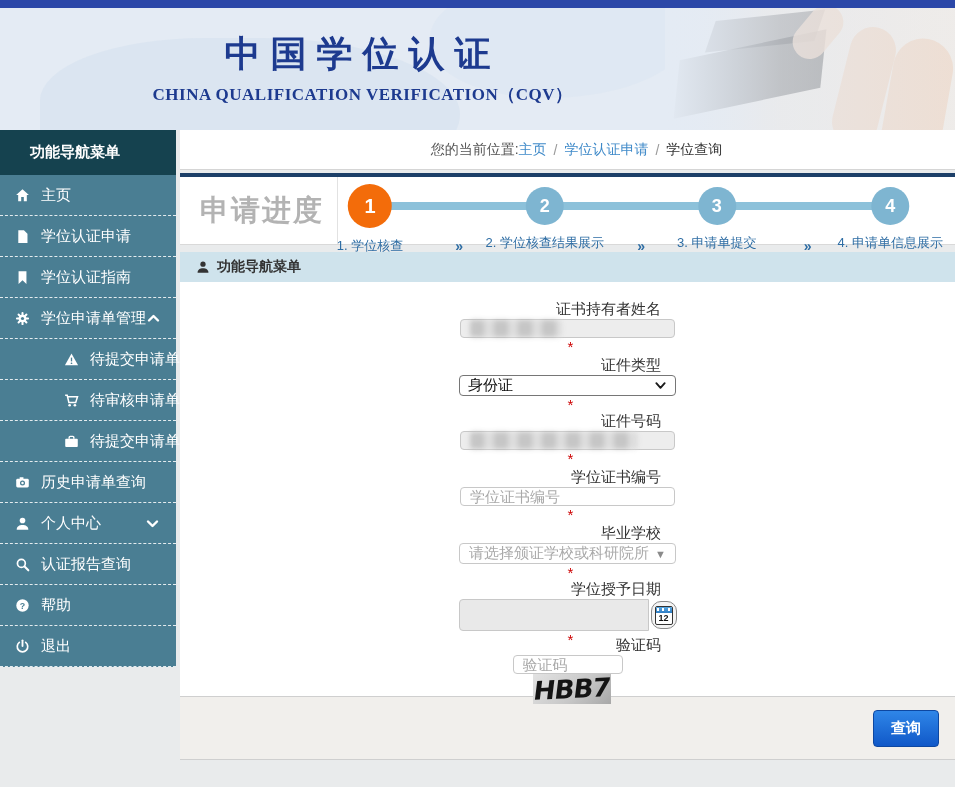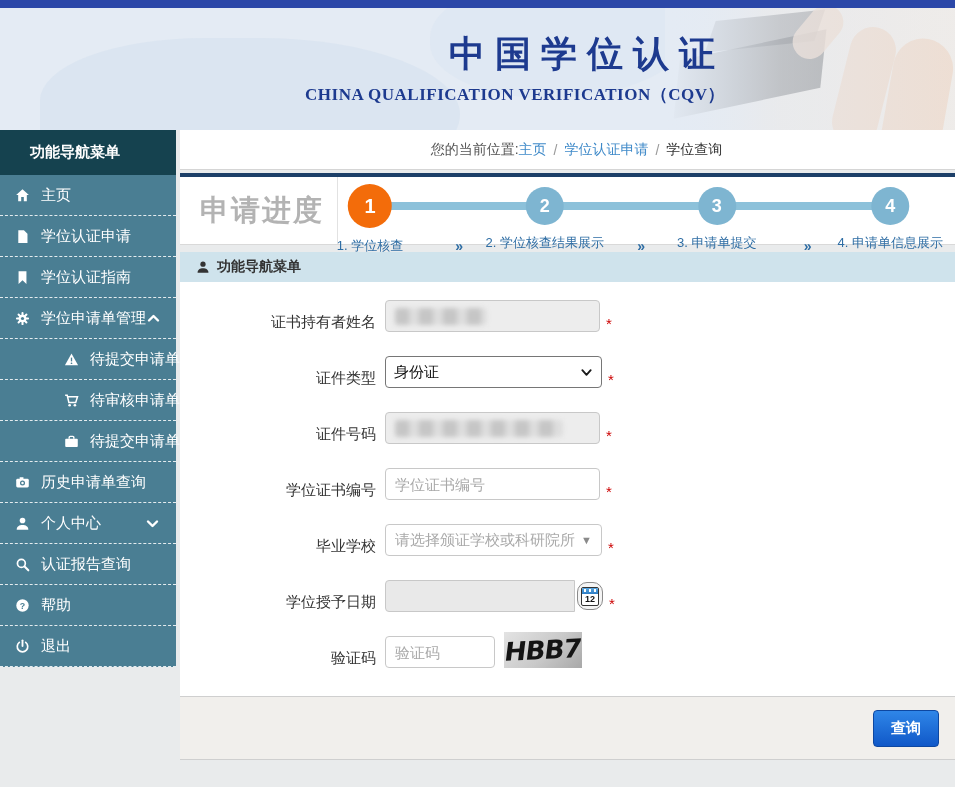--- a/index.html
+++ b/index.html
@@ -16,21 +16,21 @@
   .photo { position:absolute; right:0; top:0; width:290px; height:122px; }
   .photo .bg { position:absolute; inset:0; background:linear-gradient(90deg,#e4ebf4 0%,#efe9e3 35%,#f2ece6 100%); }
   .cap { position:absolute; background:#4a4a4c; opacity:.55; }
   .cap1 { width:150px; height:56px; left:10px; top:38px; transform:rotate(-12deg) skewX(-18deg); }
   .cap2 { width:110px; height:30px; left:45px; top:8px; transform:rotate(-6deg) skewX(-25deg); opacity:.45; }
   .hand { position:absolute; background:#f0d6c2; opacity:.8; border-radius:40px; }
   .hand1 { width:46px; height:120px; right:68px; top:18px; transform:rotate(14deg); }
   .hand2 { width:60px; height:130px; right:8px; top:30px; transform:rotate(10deg); }
   .hand3 { width:34px; height:60px; right:120px; top:-6px; transform:rotate(40deg); }
   .photo .fade { position:absolute; inset:0; background:linear-gradient(90deg,#e4ebf4 0%,rgba(228,235,244,.55) 40%,rgba(228,235,244,.25) 100%); }
-  .banner-text { position:absolute; left:0; right:230px; top:22px; text-align:right; z-index:3; }
+  .banner-text { position:absolute; left:0; right:230px; top:22px; text-align:center; z-index:3; }
   .banner-title { font-family:"Liberation Serif","DejaVu Serif",serif; font-weight:bold;
     font-size:36px; color:#1d3a8f; letter-spacing:10px; }
   .banner-sub { font-family:"Liberation Serif","DejaVu Serif",serif; font-weight:bold;
     font-size:17px; color:#1d3a8f; margin-top:4px; letter-spacing:.5px; }
 
   
   .page { display:flex; align-items:flex-start; }
 
   
   .sidebar { width:176px; flex:none; }
@@ -68,21 +68,21 @@
   .circle.orange { width:44px; height:44px; margin-top:7px; background:#f36c0a; font-size:20px; }
   .step-label { margin-top:9px; font-size:13px; color:#2e6da4; white-space:nowrap; }
   .arrow { position:absolute; top:61px; font-size:14px; font-weight:bold; color:#2e6da4; }
   .a1{left:19%;} .a2{left:48.5%;} .a3{left:75.5%;}
 
   .section-head { margin-top:7px; background:#cfe3ec; height:30px; display:flex;
     align-items:center; padding-left:16px; font-size:14px; font-weight:bold; color:#333; }
   .section-head .ic { width:14px; height:14px; margin-right:7px; display:flex; }
 
   .form { background:#fff; padding:18px 0 28px 0; }
-  .frow { display:flex; align-items:flex-end; margin-bottom:24px; height:32px; }
+  .frow { display:flex; align-items:center; margin-bottom:24px; height:32px;flex-direction:column; }
   .frow:last-child { margin-bottom:0; }
   .flabel { width:205px; flex:none; text-align:right; font-size:15px; color:#333; padding-right:9px; }
   .inp { height:32px; border:1px solid #c8c8c8; border-radius:4px; background:#fff;
     font-size:15px; color:#333; padding:0 9px; }
   .inp::placeholder { color:#a9a9a9; }
   .inp.w215 { width:215px; }
   .inp.dis { background:#ededed; display:flex; align-items:center; }
   .mask { height:17px; border-radius:3px; filter:blur(2.5px); opacity:.75;
     background:repeating-linear-gradient(90deg,#b9b9b9 0 14px,#d8d8d8 14px 24px); }
   .mask.name { width:92px; } .mask.idnum { width:168px; }

